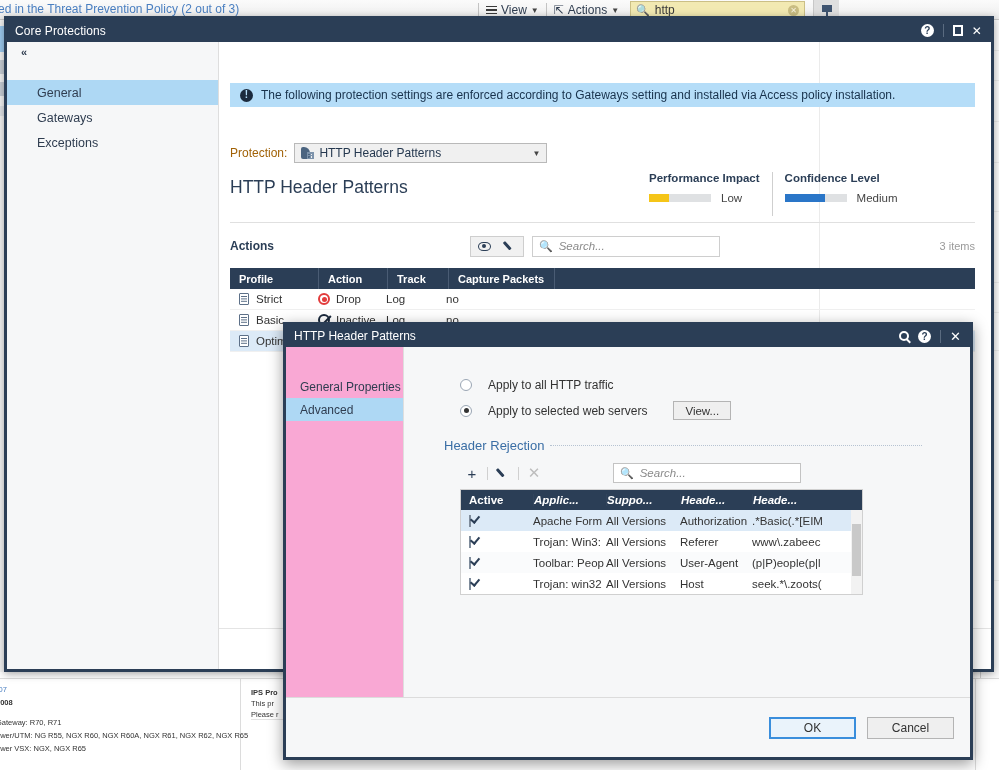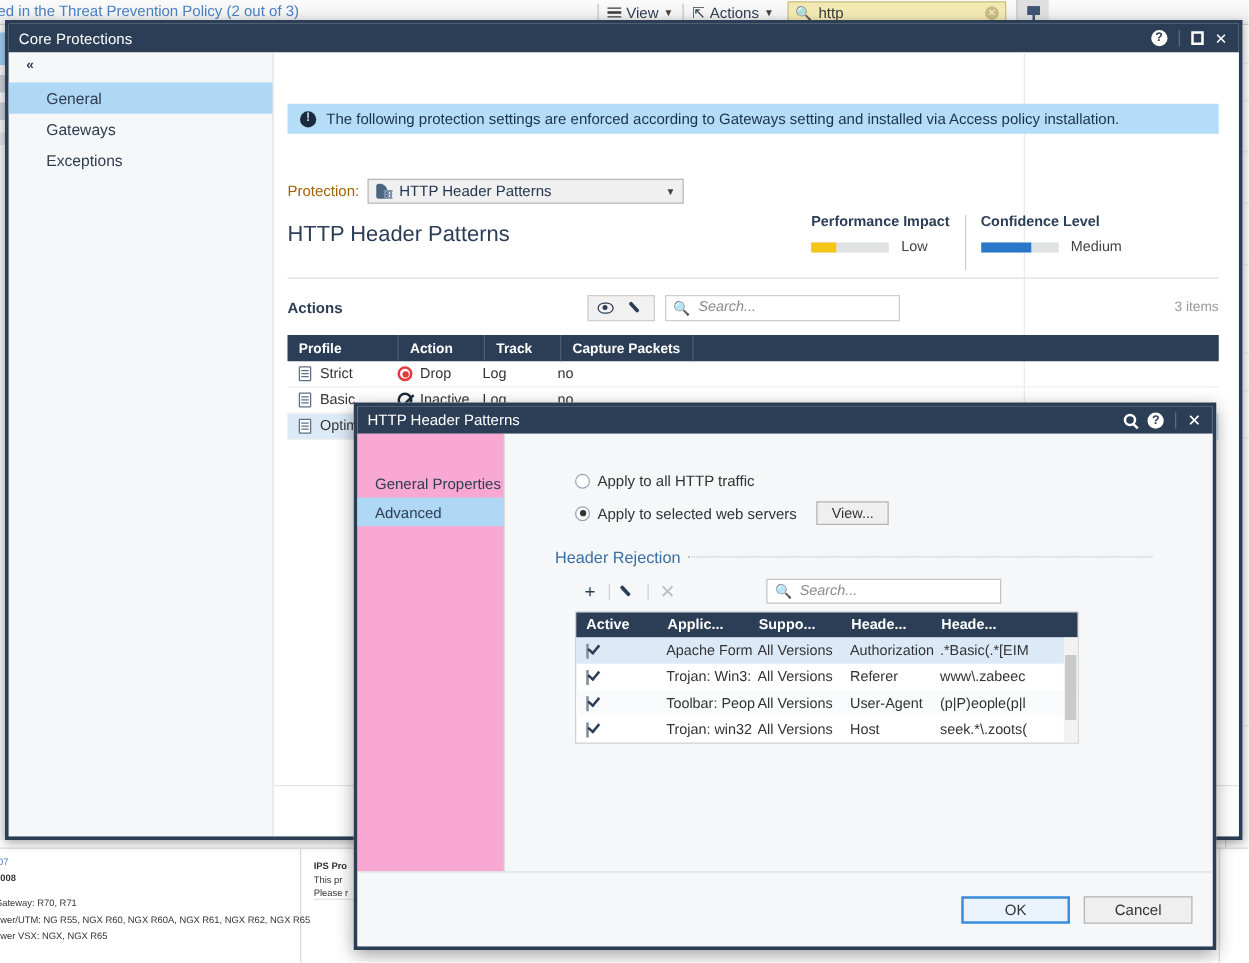--- a/index.html
+++ b/index.html
@@ -103,21 +103,21 @@
 
   .cw-body { position:absolute; left:0; top:23px; right:0; bottom:0; display:flex; }
   .cw-nav {
     width: 212px; background: #f6f7f8; border-right: 1px solid #dedede;
     padding-top: 2px; position: relative;
   }
   .collapse-ic {
     position:absolute; left:14px; top:4px; font-size:11px; color:#2f3d50; font-weight:bold;
     letter-spacing:-1px;
   }
-  .nav-list { margin-top: 22px; }
+  .nav-list { margin-top: 36px; }
   .nav-item {
     height: 25px; display:flex; align-items:center; padding-left:30px;
     font-size: 12.5px; color: #2f3d50;
   }
   .nav-item.sel { background: #aed8f4; }
 
   .cw-main { flex:1; background:#ffffff; position:relative; }
   .banner {
     position:absolute; left:11px; top:41px; width:745px; height:24px;
     background:#b5ddf8; display:flex; align-items:center; gap:8px; padding-left:10px;
@@ -220,21 +220,21 @@
   .dlg-mid { flex:1; display:flex; }
   .dlg-nav { width:118px; background:#f9a8d4; border-right:1px solid #dedede; padding-top:28px; }
   .dlg-nav-item { height:23px; display:flex; align-items:center; padding-left:14px; font-size:12px; color:#2f3d50; }
   .dlg-nav-item.sel { background:#aed8f4; }
   .dlg-content { flex:1; background:#f6f7f8; position:relative; padding-left:40px; }
 
   .sec-h { display:flex; align-items:center; gap:6px; margin-top:0; }
   .sec-h span.t { font-size:13px; color:#3a6ea5; white-space:nowrap; }
   .sec-h span.d { flex:1; height:1px; border-bottom:1px dotted #b6c3d2; margin-right:48px; }
 
-  .radio-row { display:flex; align-items:center; gap:6px; margin-top:9px; padding-left:16px; }
+  .radio-row { display:flex; align-items:center; gap:16px; margin-top:9px; padding-left:16px; }
   .radio { width:12px;height:12px;border-radius:50%;border:1px solid #9aa6b4;background:#fff; position:relative; }
   .radio.on:after{content:"";position:absolute;left:2.5px;top:2.5px;width:5px;height:5px;border-radius:50%;background:#333;}
   .radio-row .lb { font-size:12px; color:#333; }
   .btn-view {
     margin-left:10px; height:19px; padding:0 11px; background:#efefef; border:1px solid #b4b4b4;
     font-size:11.5px; color:#333; display:flex;align-items:center;
   }
 
   .hr-toolbar { display:flex; align-items:center; margin-top:10px; padding-left:16px; }
   .hr-ic { width:24px;height:20px; display:flex;align-items:center;justify-content:center; font-size:15px; color:#2b3e56; }
@@ -252,21 +252,21 @@
   .hr-tbl .hd div { font-size:11.5px; font-weight:bold; color:#fff; }
   .hr-tbl .rw { display:flex; height:21px; align-items:center; }
   .hr-tbl .rw.sel { background:#dceaf7; }
   .hr-tbl .rw:nth-child(4) { background:#fafbfc; }
   .hr-tbl .rw div { font-size:11.5px; color:#333; white-space:nowrap; overflow:hidden; }
   .k0 { width:72px; padding-left:8px; }
   .k1 { width:73px; }
   .k2 { width:74px; }
   .k3 { width:72px; }
   .k4 { width:80px; }
-  .hdsep { border-left:1px solid #47587040; }
+  .hdsep { border-left:1px solid #47587040;font-style:italic; }
   .chk { width:11px;height:11px;border:1px solid #7f8c9b;background:#fff;position:relative; }
   .chk.on:after{
     content:""; position:absolute; left:1.5px; top:-1px; width:4px;height:7px;
     border-right:2px solid #2b3e56; border-bottom:2px solid #2b3e56; transform:rotate(40deg);
   }
   .hr-scroll { position:absolute; right:0; top:20px; width:11px; bottom:0; background:#f2f2f2; }
   .hr-scroll i { position:absolute; left:1px; top:14px; width:9px; height:52px; background:#c9c9c9; }
 
   .ev-wrap { margin-top:22px; }
   .chk-row { display:flex; align-items:center; gap:9px; margin-top:11px; padding-left:16px; }

